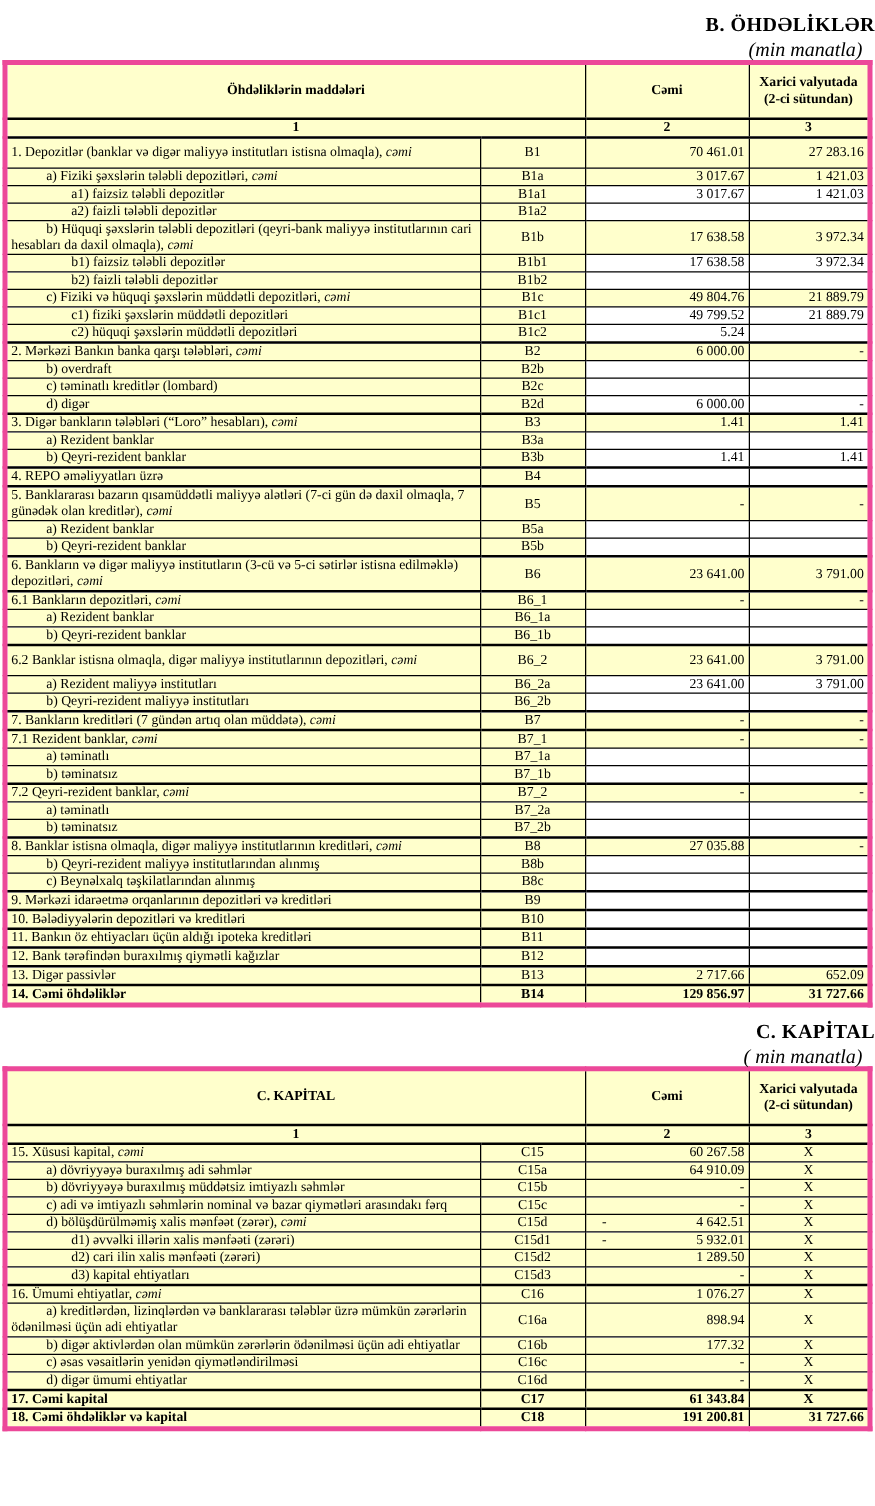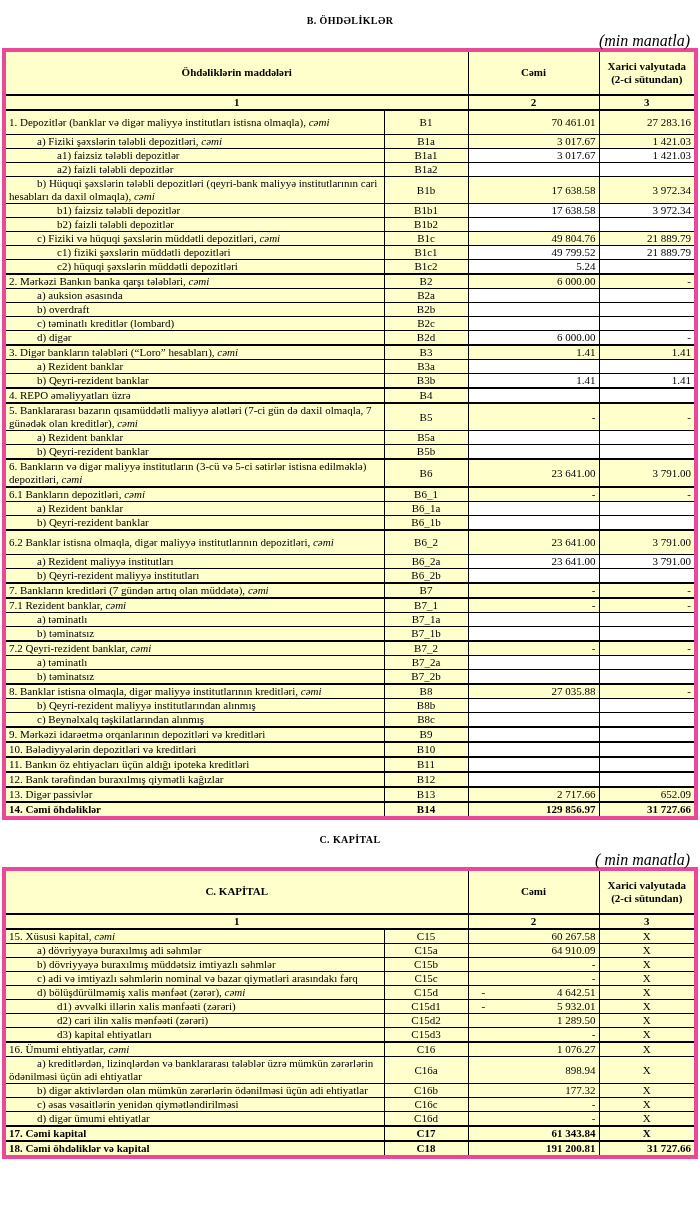--- a/index.html
+++ b/index.html
@@ -3,21 +3,21 @@
 <meta charset="utf-8">
 <style>
   html,body{margin:0;padding:0;background:#fff;}
   body{
     width:700px;height:1205px;overflow:hidden;
     font-family:"Liberation Serif","DejaVu Serif",serif;
     color:#000;font-size:11px;
   }
   .doc{padding-top:12px;}
   .section-title{
-    text-align:center;font-weight:bold;font-size:10px;line-height:18px;
+    text-align:right;font-weight:bold;font-size:16px;line-height:18px;
     letter-spacing:.4px;margin:0 0 4px 0;
   }
   .section-title.second{margin-top:11px;}
   .unit-note{
     width:688px;margin:0 0 1px 2px;text-align:right;
     font-style:italic;font-size:16px;line-height:13px;
   }
   table.fin{
     border-collapse:collapse;table-layout:fixed;
     width:692px;margin-left:2px;
@@ -140,26 +140,20 @@
           <td class="c-val fill-w">5.24</td>
           <td class="c-val fill-w"></td>
         </tr>
         <tr class="lv0 sec">
           <td class="c-label">2. Mərkəzi Bankın banka qarşı tələbləri, <em>cəmi</em></td>
           <td class="c-code">B2</td>
           <td class="c-val fill-y">6 000.00</td>
           <td class="c-val fill-y">-</td>
         </tr>
         <tr class="lv1">
-          <td class="c-label">a) auksion əsasında</td>
-          <td class="c-code">B2a</td>
-          <td class="c-val fill-w"></td>
-          <td class="c-val fill-w"></td>
-        </tr>
-        <tr class="lv1">
           <td class="c-label">b) overdraft</td>
           <td class="c-code">B2b</td>
           <td class="c-val fill-w"></td>
           <td class="c-val fill-w"></td>
         </tr>
         <tr class="lv1">
           <td class="c-label">c) təminatlı kreditlər (lombard)</td>
           <td class="c-code">B2c</td>
           <td class="c-val fill-w"></td>
           <td class="c-val fill-w"></td>

